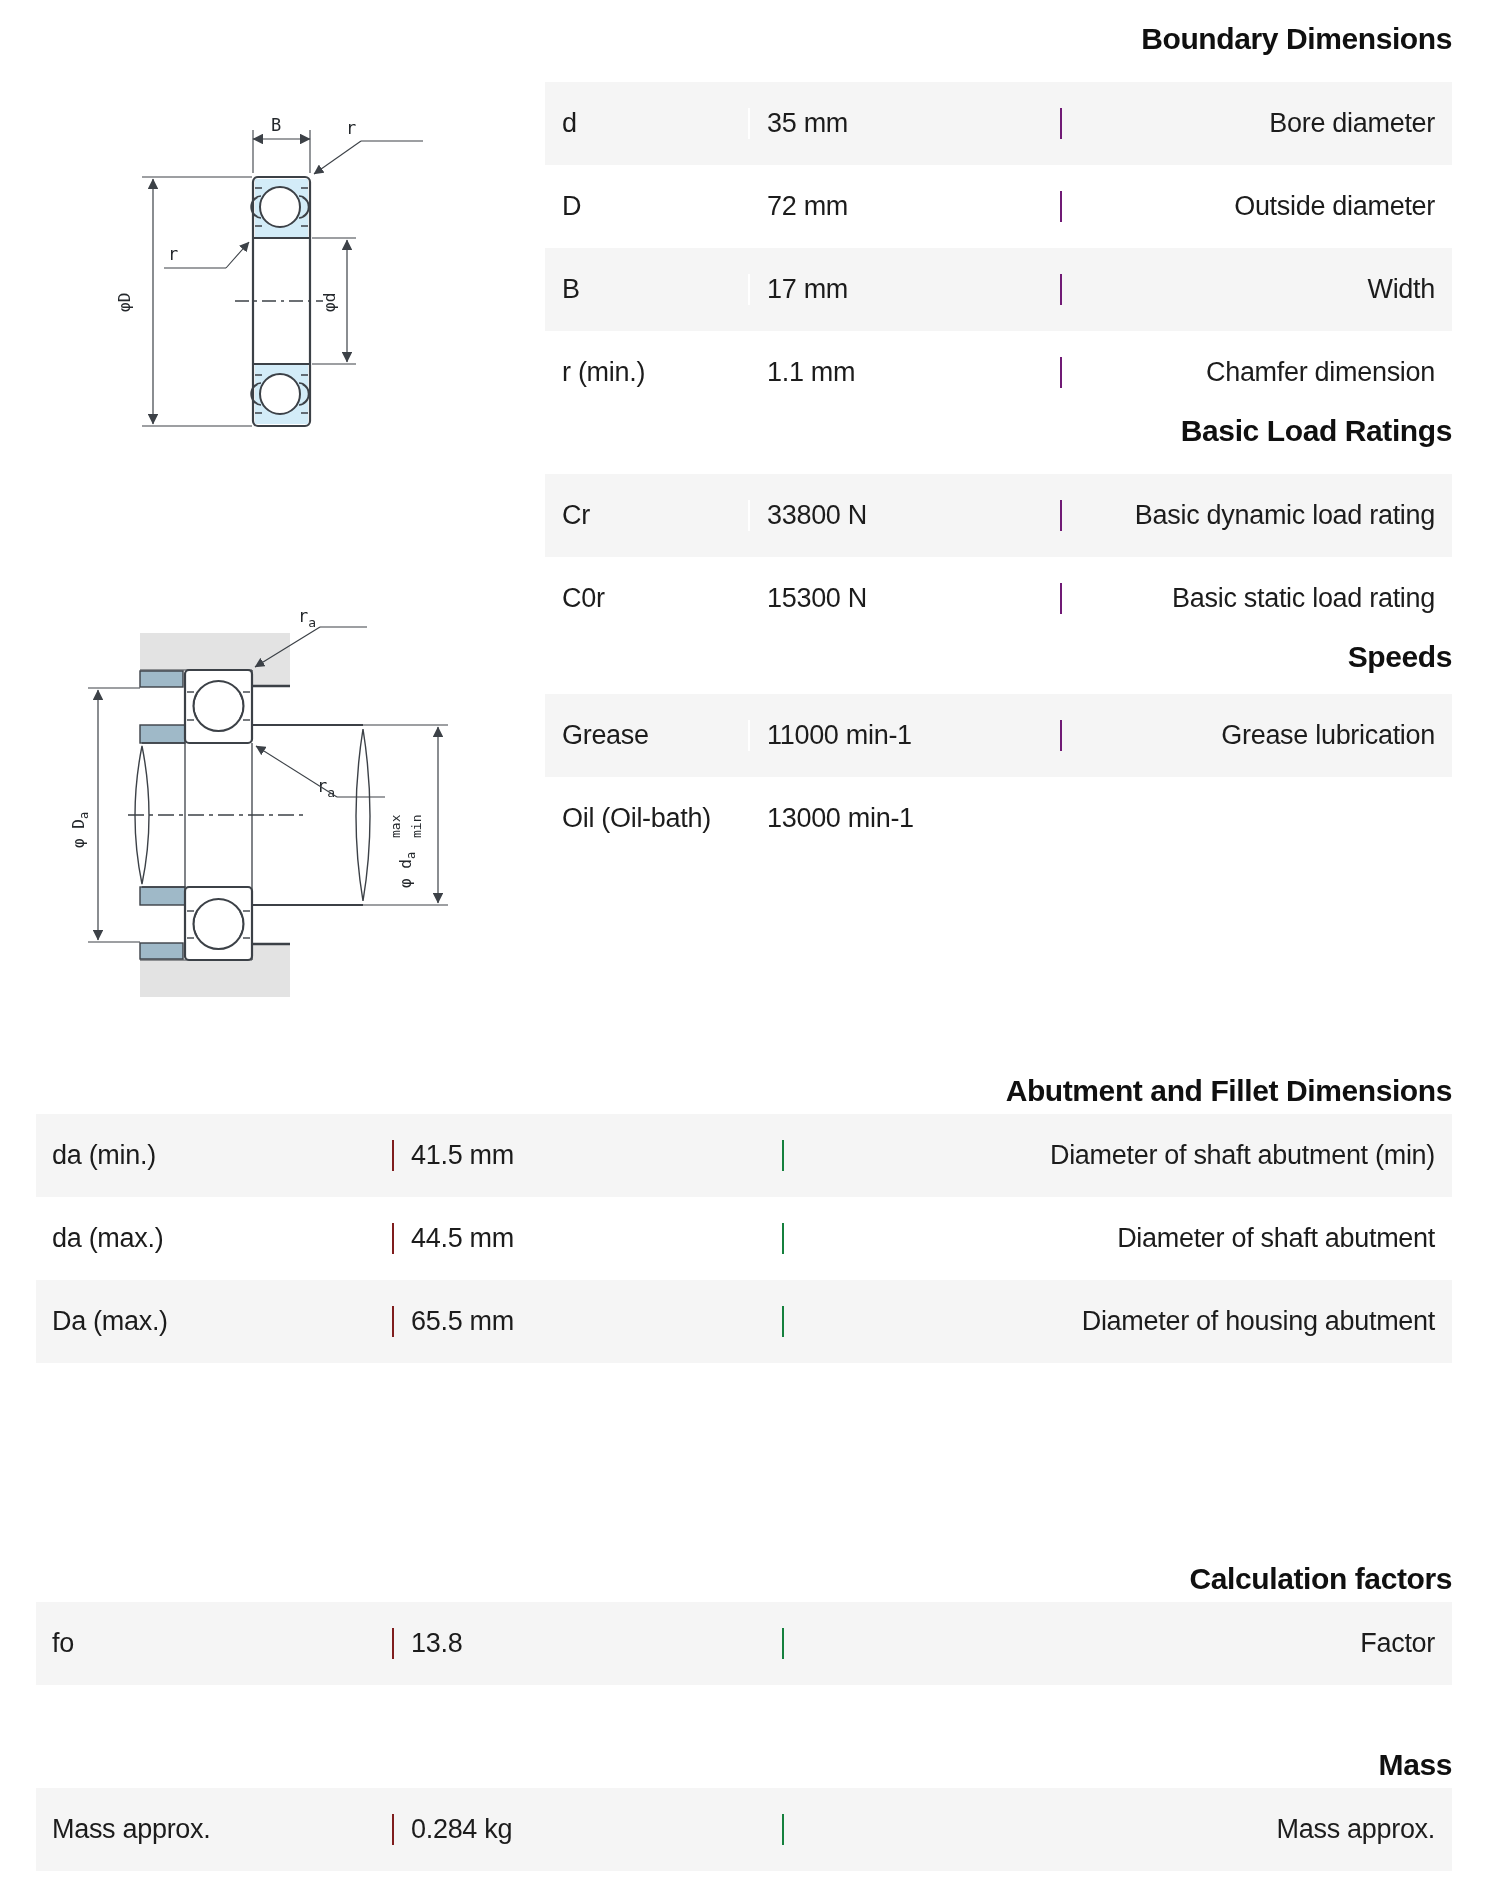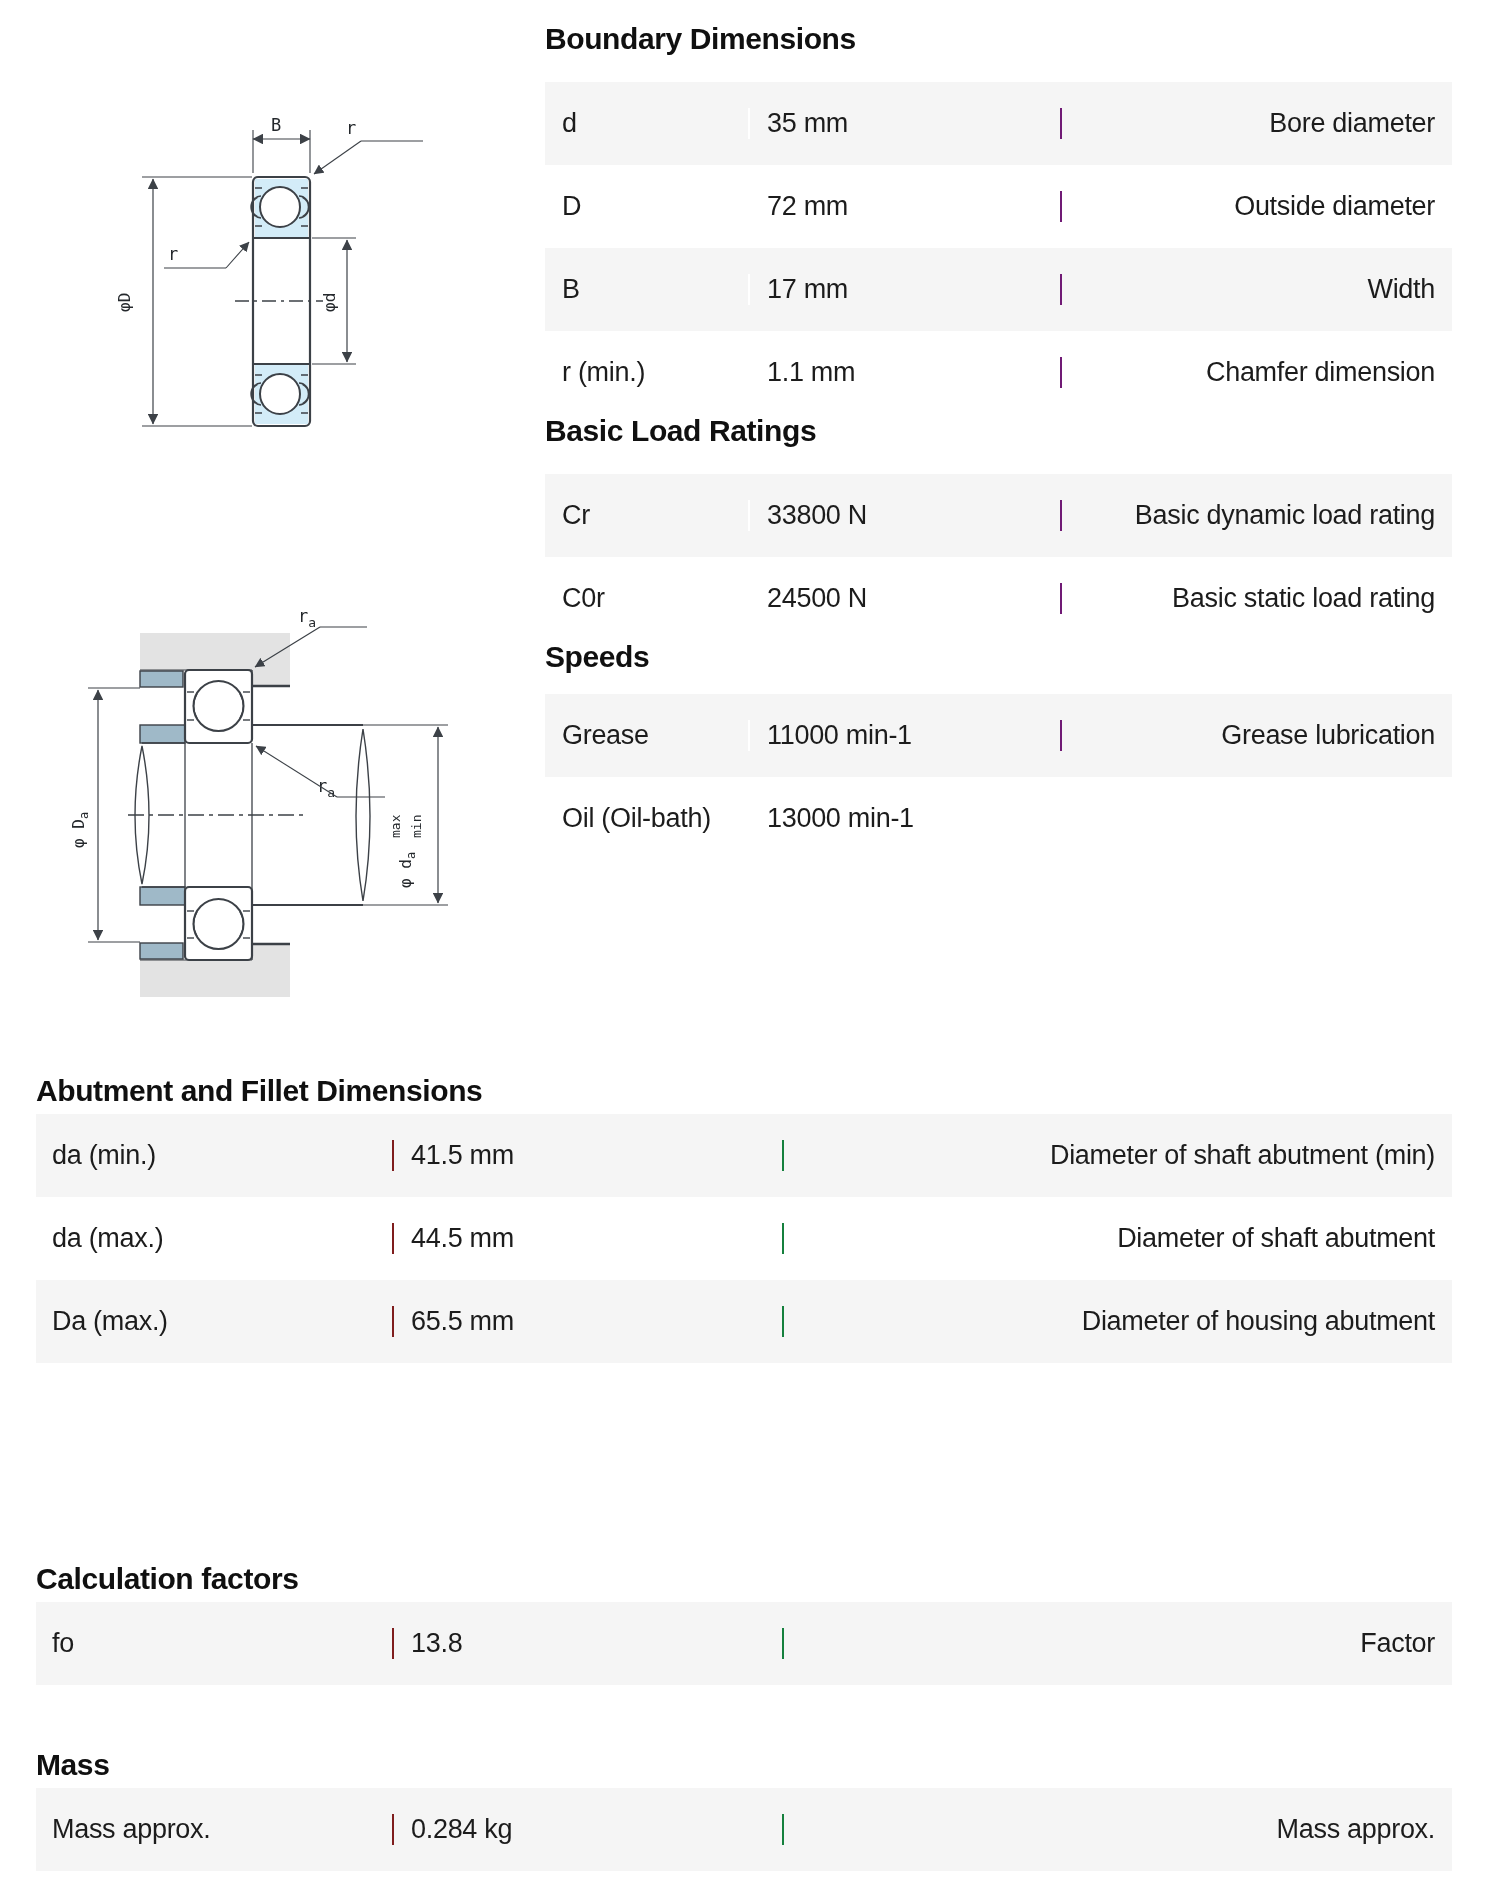--- a/index.html
+++ b/index.html
@@ -1,18 +1,18 @@
 <!DOCTYPE html>
 <html><head>
 <meta charset="utf-8">
 <style>
   html,body{margin:0;padding:0;background:#ffffff;}
   .page{position:relative;width:1488px;height:1878px;background:#fff;overflow:hidden;
         font-family:"Liberation Sans", sans-serif;color:#1c1c1c;}
-  h2.sec-title{margin:0;font-size:30px;line-height:34px;font-weight:700;color:#101010;letter-spacing:-0.4px;}
+  h2.sec-title{margin:0;font-size:30px;line-height:34px;font-weight:700;color:#101010;letter-spacing:-0.4px;text-align:right;}
   .tbl{width:100%;}
   .trow{display:flex;align-items:center;height:83px;font-size:27px;letter-spacing:-0.3px;}
   .trow.odd{background:#f5f5f5;}
   .c{box-sizing:border-box;white-space:nowrap;}
   
   .rt .c1{width:203px;padding-left:17px;}
   .rt .c2{width:312px;padding-left:17px;border-left:2px solid #fff;}
   .rt .c3{flex:1;text-align:right;padding-right:17px;border-left:2px solid #701a75;}
   
   .bt .c1{width:356px;padding-left:16px;}
@@ -189,21 +189,21 @@
 
     <h2 class="sec-title h-load">Basic Load Ratings</h2>
     <div class="tbl rt">
       <div class="trow odd">
         <div class="c c1">Cr</div>
         <div class="c c2">33800 N</div>
         <div class="c c3">Basic dynamic load rating</div>
       </div>
       <div class="trow">
         <div class="c c1">C0r</div>
-        <div class="c c2">24500 N</div>
+        <div class="c c2">15300 N</div>
         <div class="c c3">Basic static load rating</div>
       </div>
     </div>
 
     <h2 class="sec-title h-speeds">Speeds</h2>
     <div class="tbl rt tbl-speeds">
       <div class="trow odd">
         <div class="c c1">Grease</div>
         <div class="c c2">11000 min-1</div>
         <div class="c c3">Grease lubrication</div>

